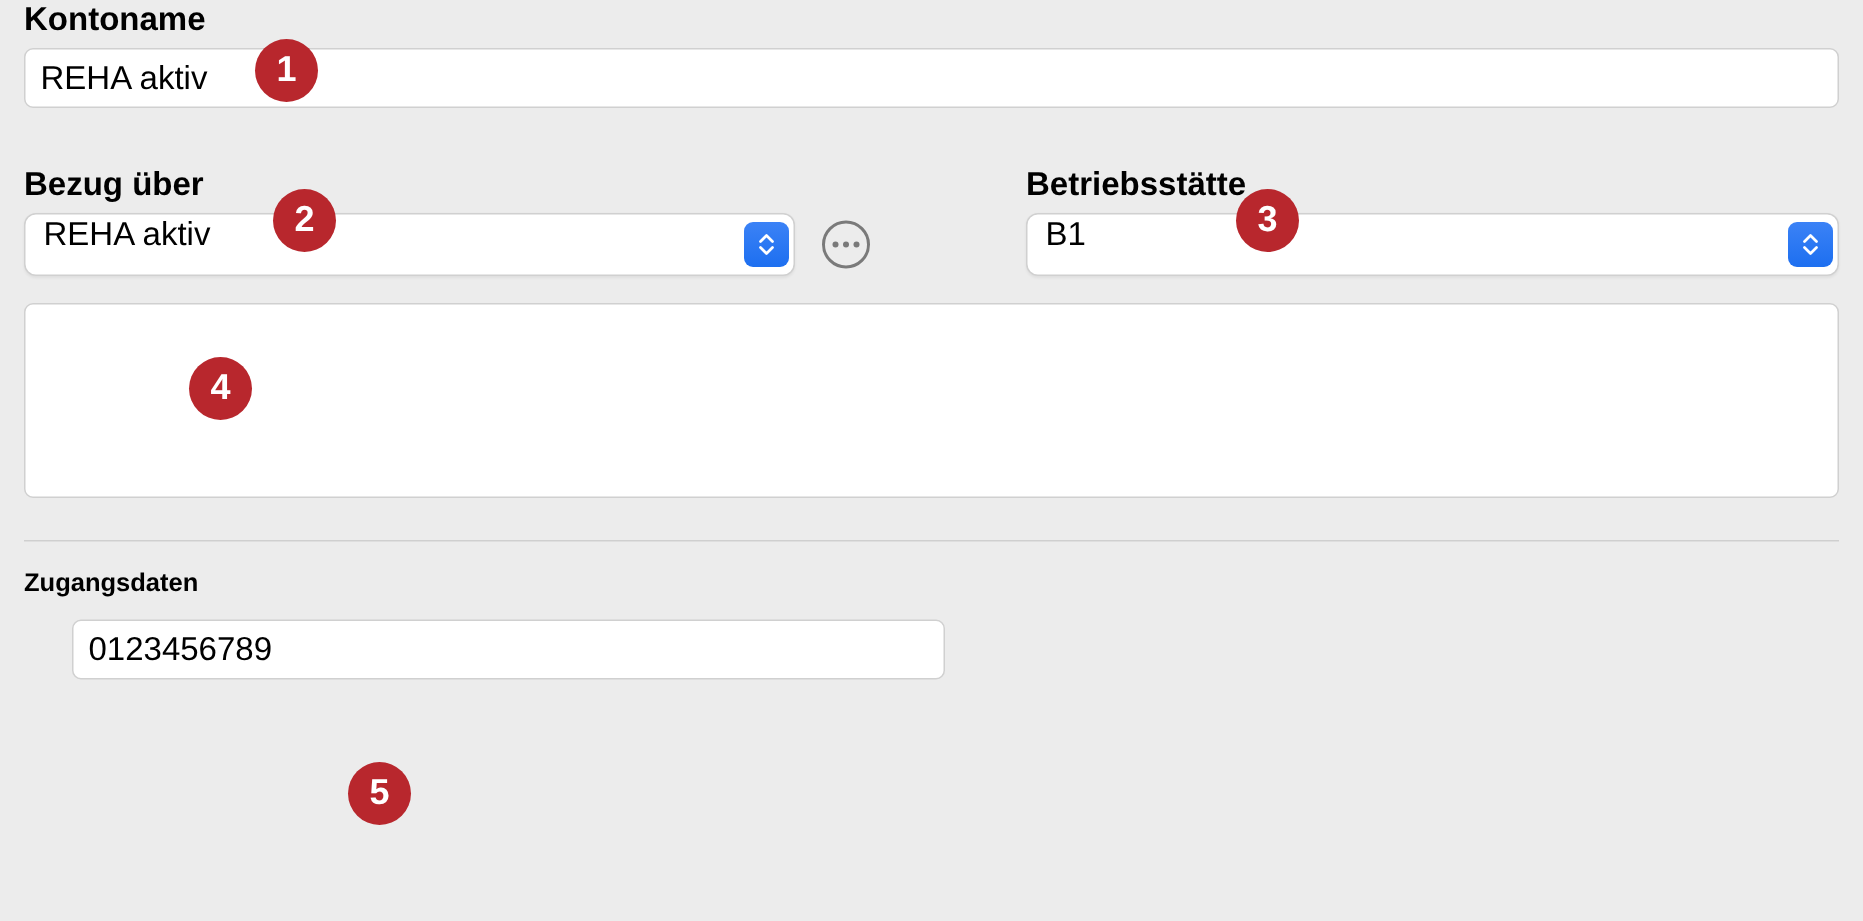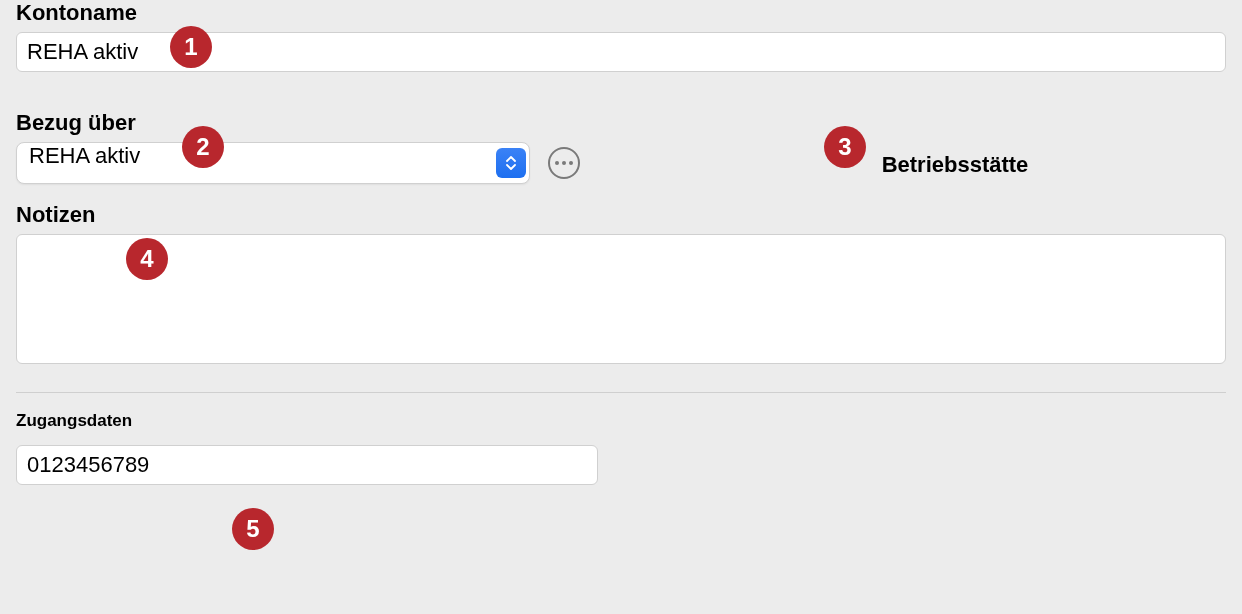--- a/index.html
+++ b/index.html
@@ -44,21 +44,20 @@
       align-items: flex-end;
       margin-bottom: 18px;
     }
     .col-left {
       width: 514px;
       margin-top: 20px;
     }
     .col-right {
       flex: 1;
       margin-left: 104px;
-      text-align: center;
     }
     .select-wrap {
       position: relative;
       width: 100%;
     }
     .select {
       width: 100%;
       height: 42px;
       background: #fff;
       border: 1px solid #d0d0d0;
@@ -134,20 +133,21 @@
       margin: 22px 0 18px 0;
     }
     .section-title {
       font-size: 17px;
       font-weight: 700;
       color: #000;
       margin-bottom: 14px;
     }
     .narrow-input {
       width: 582px;
+      margin-left: 32px;
     }
     .badge {
       position: absolute;
       width: 42px;
       height: 42px;
       background: #b8272d;
       border-radius: 50%;
       color: #fff;
       font-size: 24px;
       font-weight: 700;
@@ -189,25 +189,35 @@
   <button class="ellipsis-btn">
     <span>
         <i></i>
         <i></i>
         <i></i>
       </span>
   </button>
 
   <div class="col-right">
     <label class="label">Betriebsstätte</label>
+    <div class="select-wrap">
+      <div class="select">B1</div>
+      <div class="select-arrows">
+        <svg width="10" height="6" viewBox="0 0 10 6">
+            <path d="M1 5 L5 1 L9 5" stroke="#fff" stroke-width="1.8" fill="none" stroke-linecap="round" stroke-linejoin="round"></path>
+          </svg>
+        <svg width="10" height="6" viewBox="0 0 10 6">
+            <path d="M1 1 L5 5 L9 1" stroke="#fff" stroke-width="1.8" fill="none" stroke-linecap="round" stroke-linejoin="round"></path>
+          </svg>
+      </div>
+    </div>
   </div>
 </div>
 
 <div class="field-group">
-  <label class="label">Notizen</label>
   <textarea class="textarea" style=""></textarea>
 </div>
 
 <hr class="divider">
 
 <div class="section-title">Zugangsdaten</div>
 
 <div class="field-group">
   <input type="text" class="text-input narrow-input" value="0123456789" style="">
 </div>

